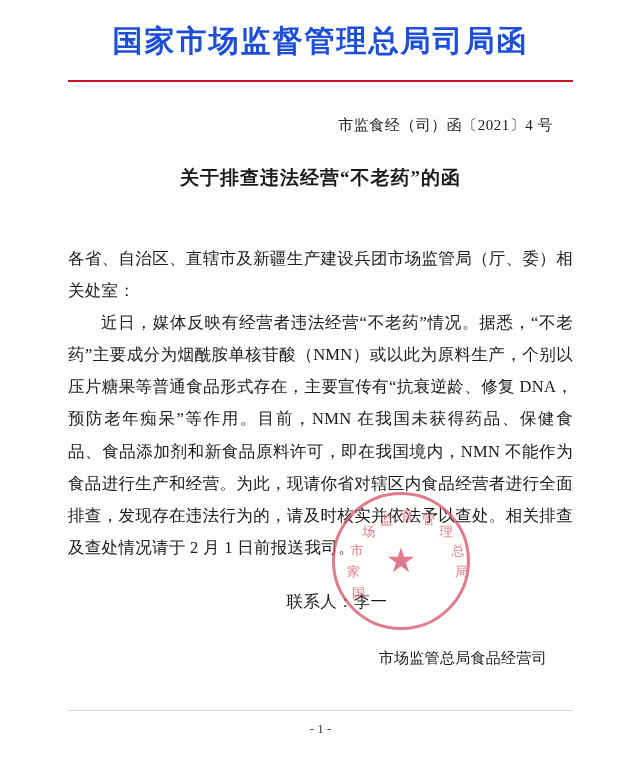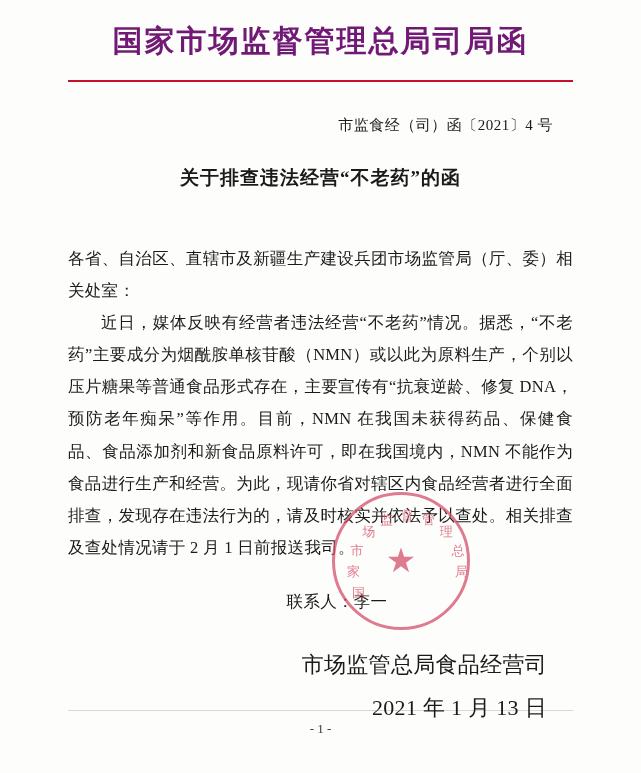--- a/index.html
+++ b/index.html
@@ -28,21 +28,21 @@
     box-sizing: border-box;
   }
   .letterhead {
     text-align: center;
     padding-top: 22px;
     padding-bottom: 6px;
   }
   .letterhead-title {
     font-family: "Liberation Serif", serif;
     font-weight: bold;
-    color: #701a75;
+    color: #1d4ed8;
     font-size: 30px;
     letter-spacing: 2px;
     line-height: 1.25;
     white-space: nowrap;
   }
   .red-rule {
     margin: 14px 0 0 0;
     height: 2px;
     background: #c8102e;
   }
@@ -82,21 +82,21 @@
     text-indent: 2em;
     letter-spacing: 0.3px;
     text-align: center;
   }
   .contact-line {
     white-space: pre;
   }
   .signature {
     margin-top: 26px;
     text-align: right;
-    font-size: 22px;
+    font-size: 15px;
     line-height: 1.95;
     padding-right: 26px;
     letter-spacing: 0.3px;
     position: relative;
     z-index: 2;
   }
   .seal {
     position: absolute;
     left: 332px;
     top: 492px;
@@ -193,21 +193,20 @@
         <span style="transform: rotate(0deg) translate(0,-54px) rotate(0deg);">督</span>
         <span style="transform: rotate(23deg) translate(0,-54px) rotate(-23deg);">管</span>
         <span style="transform: rotate(46deg) translate(0,-54px) rotate(-46deg);">理</span>
         <span style="transform: rotate(69deg) translate(0,-54px) rotate(-69deg);">总</span>
         <span style="transform: rotate(92deg) translate(0,-54px) rotate(-92deg);">局</span>
       </div>
     </div>
 
     <div class="signature">
       <div>市场监管总局食品经营司</div>
-      <div>2021 年 1 月 13 日</div>
     </div>
 
   </div>
 
   <div class="footer-rule"></div>
   <div class="page-number">- 1 -</div>
 
 </div>
 
 </body></html>

